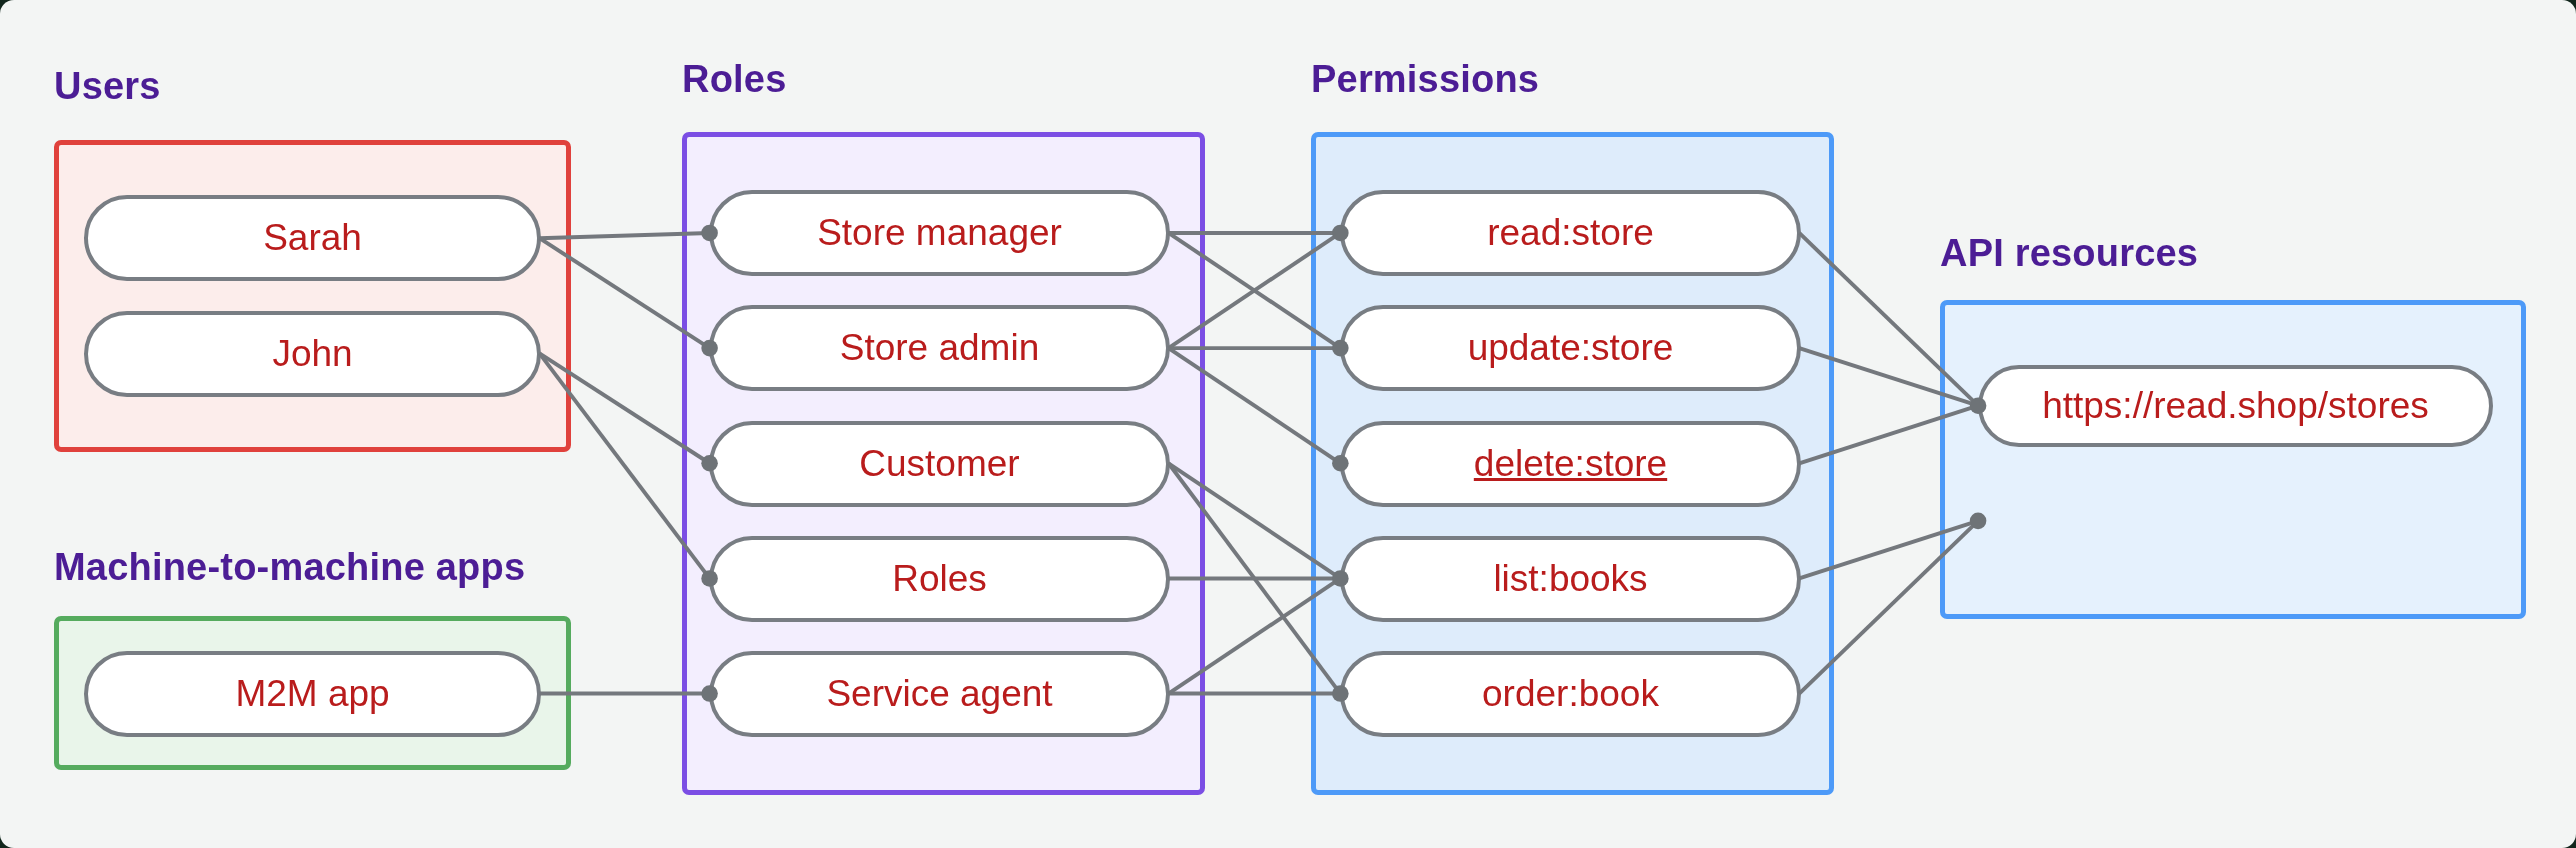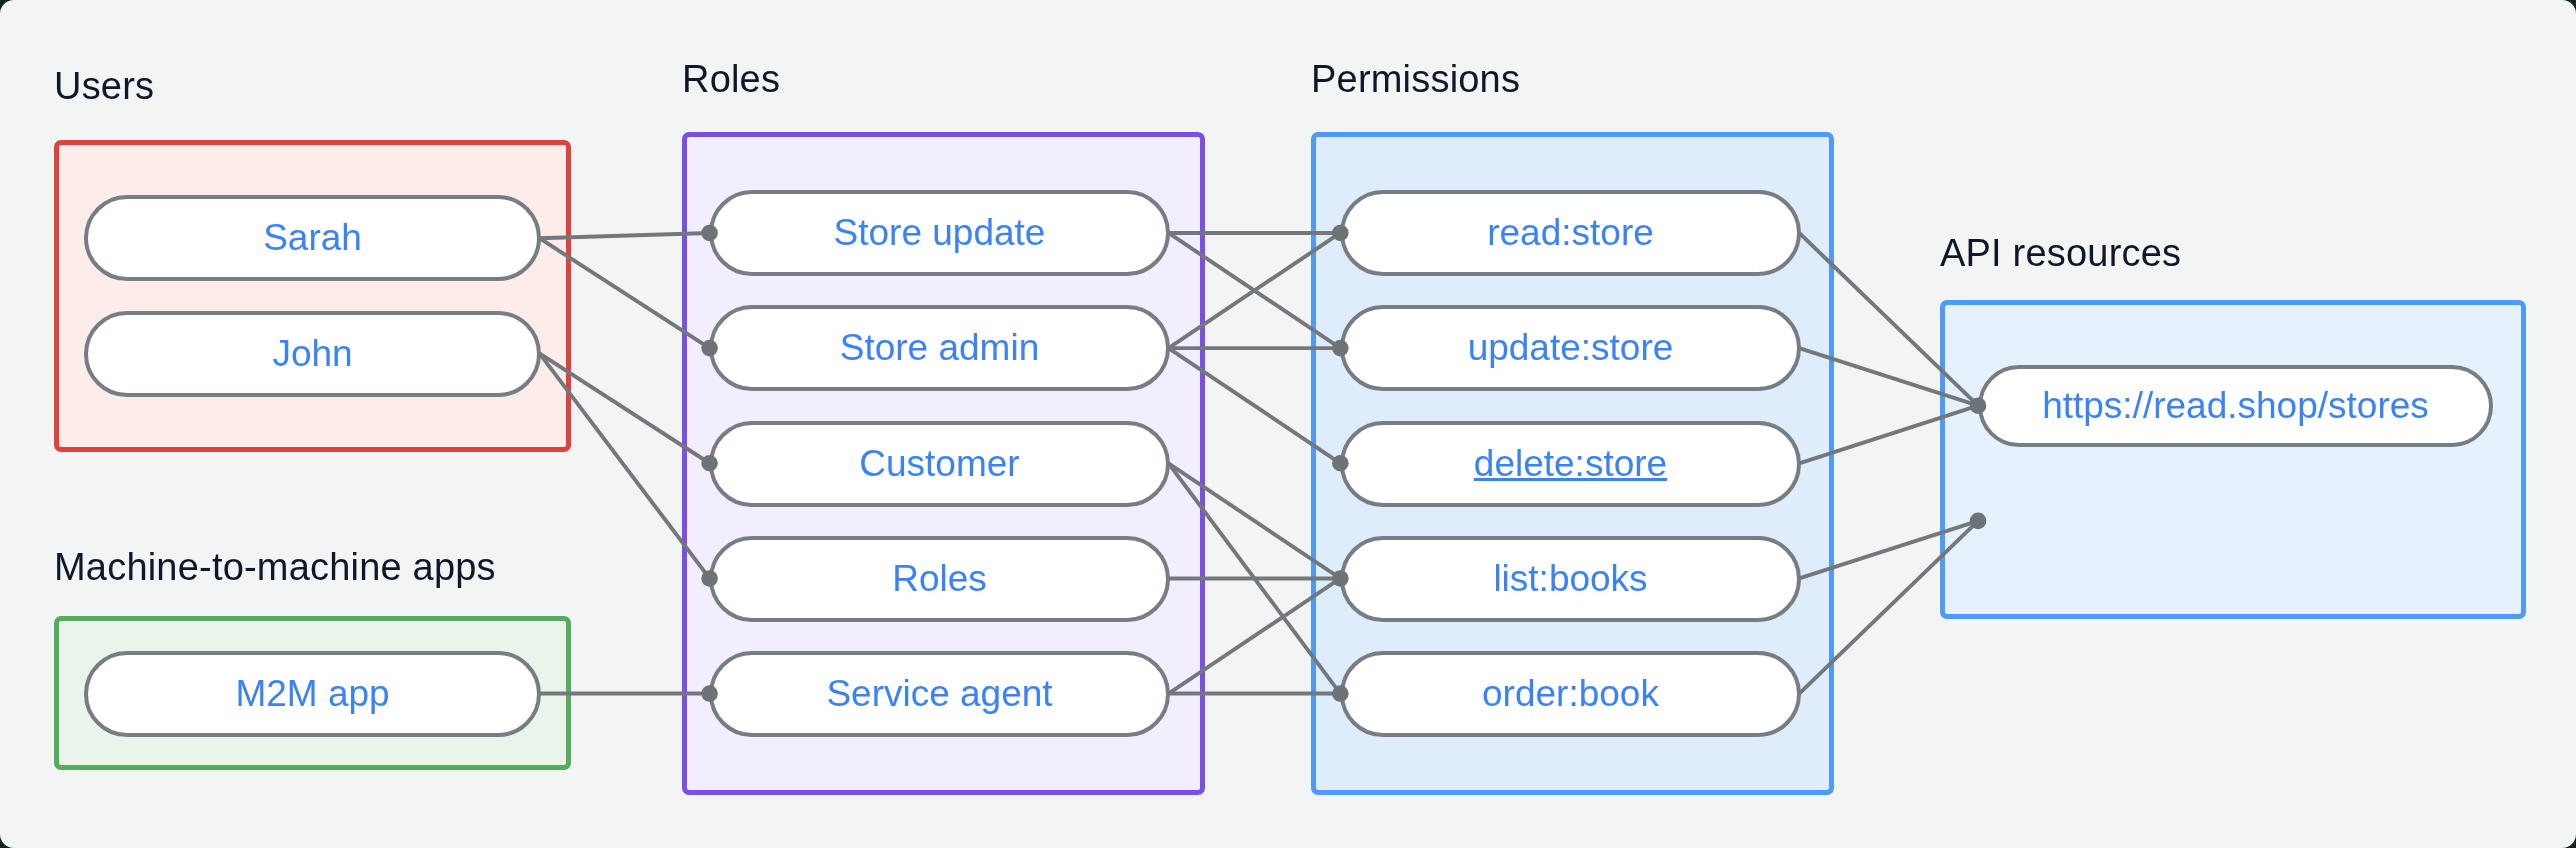--- a/index.html
+++ b/index.html
@@ -11,22 +11,22 @@
   .screen {
     position: absolute; inset: 0;
     background: #f3f5f4;
     border-radius: 14px;
     overflow: hidden;
     font-family: "Liberation Sans", sans-serif;
   }
   .group-title {
     position: absolute;
     font-size: 38px;
-    font-weight: 400;
-    color: #0f172a;
+    font-weight: 700;
+    color: #4c1d95;
     letter-spacing: 0.2px;
     white-space: nowrap;
     z-index: 1;
   }
   .group-box {
     position: absolute;
     border-radius: 7px;
     border: 5.2px solid;
     box-sizing: border-box;
     z-index: 1;
@@ -44,21 +44,21 @@
   #title-api         { left: 1940px; top: 232px; }
 
   .pill {
     position: absolute;
     display: flex; align-items: center; justify-content: center;
     background: #ffffff;
     border: 4.4px solid #787d83;
     border-radius: 52px;
     box-sizing: border-box;
     font-size: 37px;
-    color: #3b82f6;
+    color: #b91c1c;
     white-space: nowrap;
     z-index: 2;
   }
   #node-sarah   { left: 84px; top: 195px; width: 457px; height: 86px; }
   #node-john    { left: 84px; top: 311px; width: 457px; height: 86px; }
   #node-m2m_app { left: 84px; top: 651px; width: 457px; height: 86px; }
 
   #node-store_manager { left: 709px; top: 190px; width: 461px; height: 86px; }
   #node-store_admin   { left: 709px; top: 305px; width: 461px; height: 86px; text-align: right; }
   #node-customer      { left: 709px; top: 421px; width: 461px; height: 86px; }
@@ -98,21 +98,21 @@
   <div class="group-box" id="box-m2m"></div>
   <div class="group-box" id="box-roles"></div>
   <div class="group-box" id="box-permissions"></div>
   <div class="group-box" id="box-api"></div>
 
   <div class="pill" id="node-sarah">Sarah</div>
   <div class="pill" id="node-john">John</div>
 
   <div class="pill" id="node-m2m_app">M2M app</div>
 
-  <div class="pill" id="node-store_manager">Store update</div>
+  <div class="pill" id="node-store_manager">Store manager</div>
   <div class="pill" id="node-store_admin">Store admin</div>
   <div class="pill" id="node-customer">Customer</div>
   <div class="pill" id="node-guest">Roles</div>
   <div class="pill" id="node-service_agent">Service agent</div>
 
   <div class="pill" id="node-read_store">read:store</div>
   <div class="pill" id="node-update_store">update:store</div>
   <div class="pill" id="node-delete_store">delete:store</div>
   <div class="pill" id="node-list_books">list:books</div>
   <div class="pill" id="node-order_book">order:book</div>

